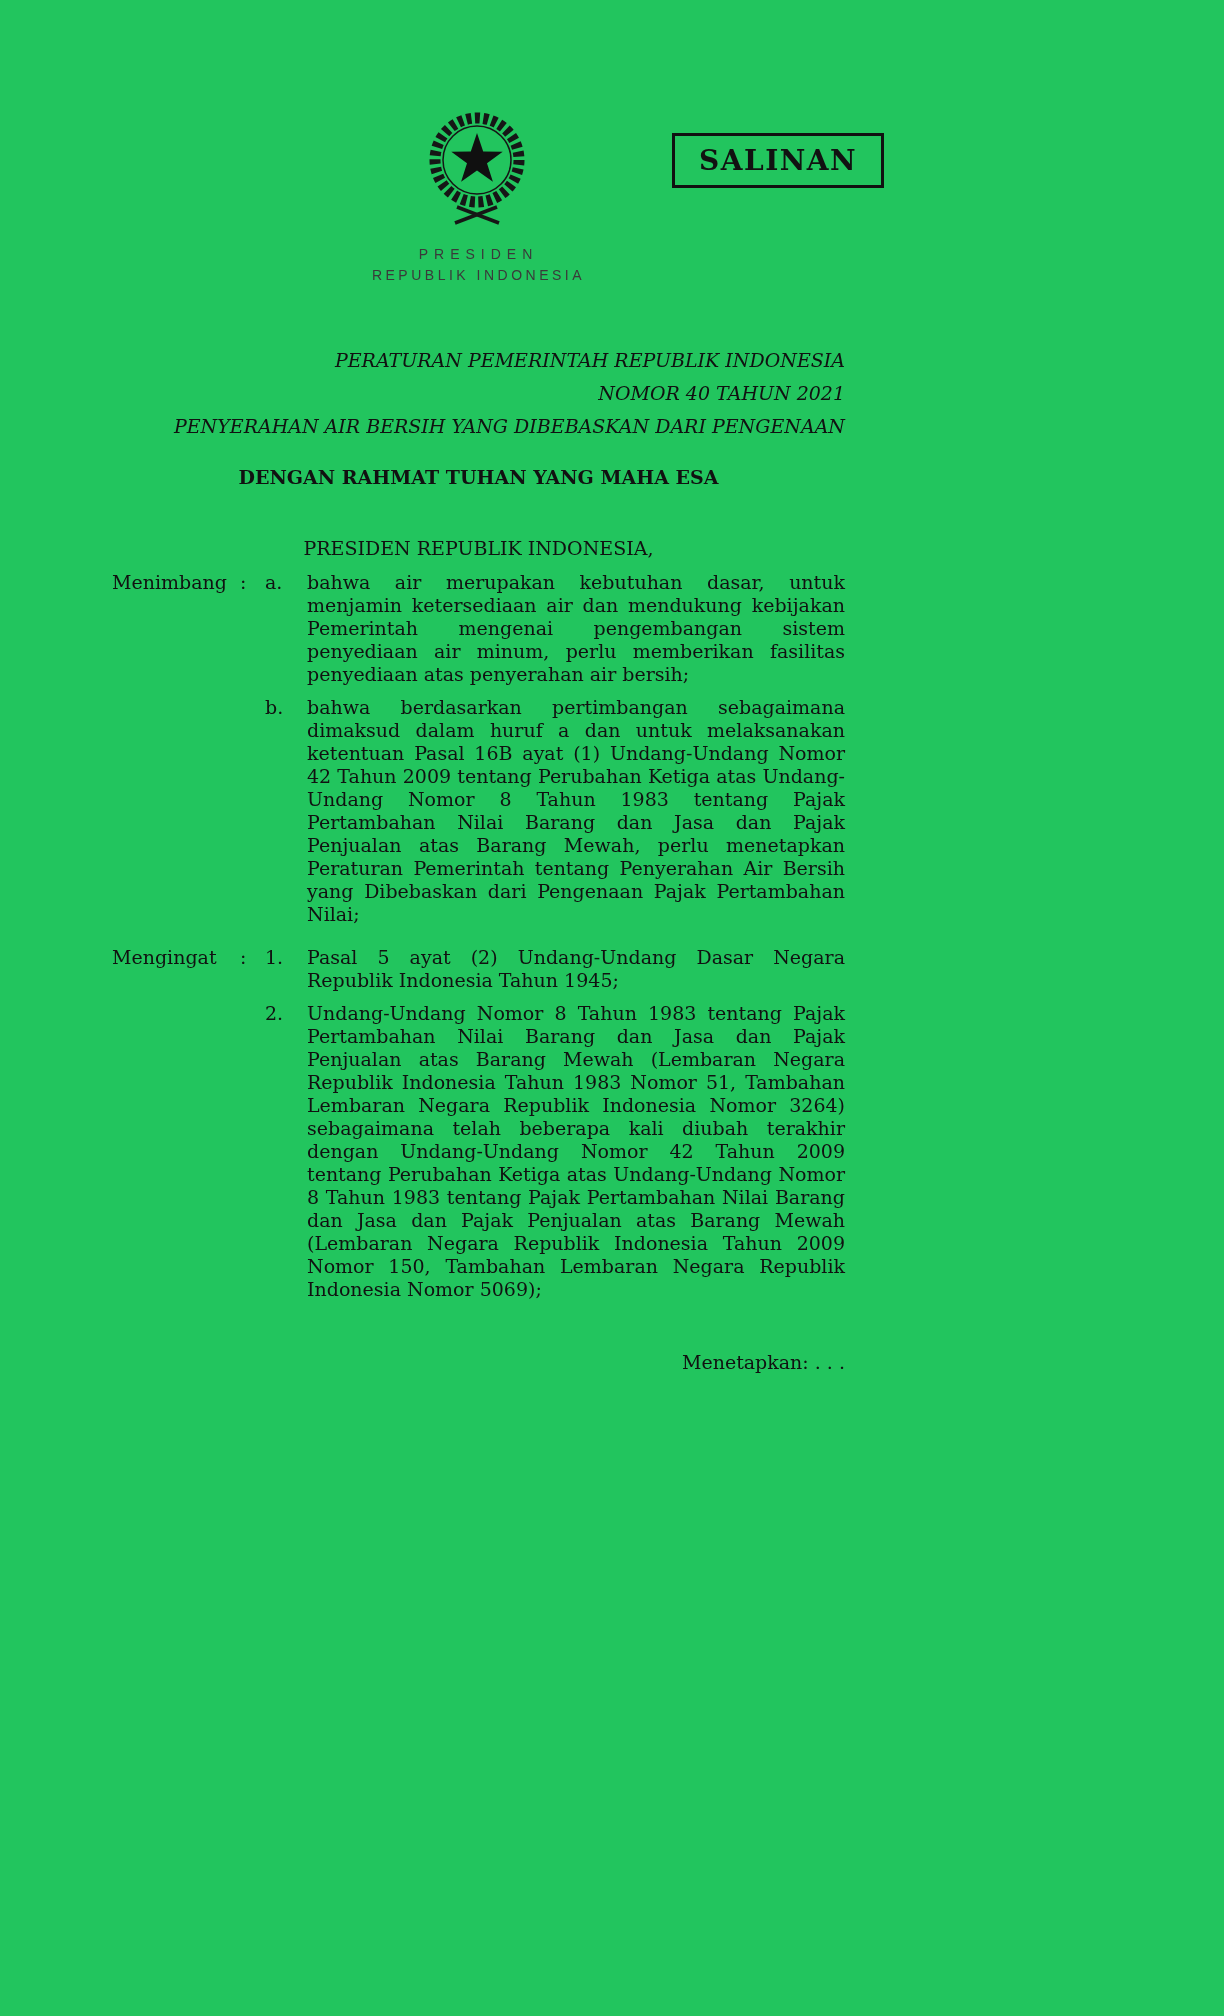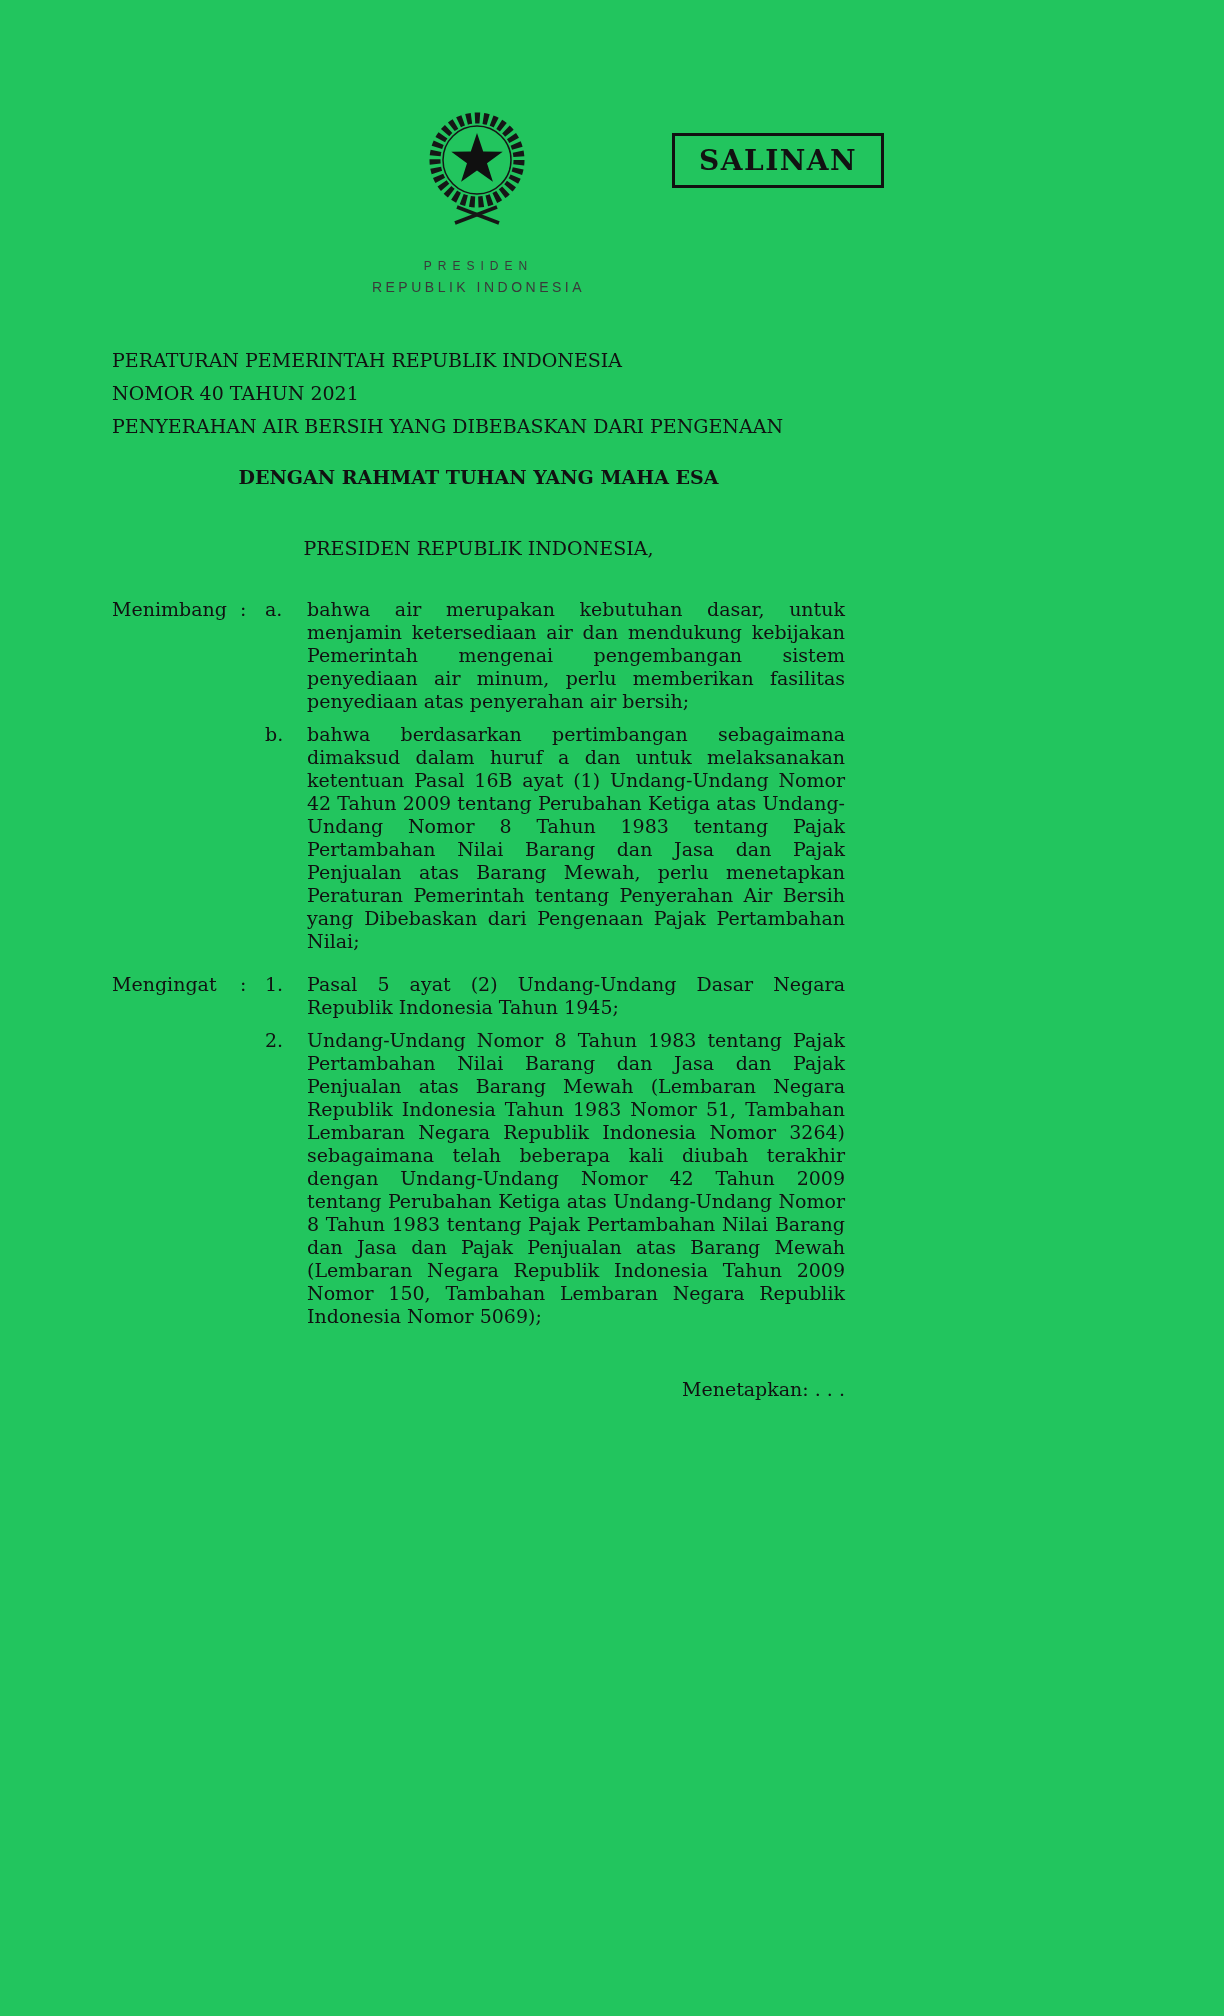--- a/index.html
+++ b/index.html
@@ -36,54 +36,54 @@
   
   .letterhead {
     position: absolute;
     left: 112px;
     top: 244px;
     width: 733px;
     text-align: center;
     font-family: "Liberation Sans", sans-serif;
     color: #3a3a3a;
   }
-  .letterhead .lh1 { font-size: 12px; letter-spacing: 6px; line-height: 21px; margin-top: 12px; }
+  .letterhead .lh1 { font-size: 14px; letter-spacing: 6px; line-height: 21px; }
   .letterhead .lh2 { font-size: 14px; letter-spacing: 3.5px; line-height: 21px; }
 
   
   .doc {
     position: absolute;
     left: 112px;
     top: 344px;
     width: 733px;
     font-size: 19px;
   }
 
-  .title-block { text-align: left; }
+  .title-block { text-align: right; font-style: italic; }
   .title-block div { line-height: 33px; }
 
   .invocation {
     margin-top: 18px;
     text-align: center;
     line-height: 33px;
     font-weight: bold;
   }
   .authority {
     margin-top: 38px;
     text-align: center;
     line-height: 33px;
   }
 
   .section {
     display: grid;
     grid-template-columns: 128px 25px 42px 1fr;
     row-gap: 10px;
     line-height: 23px;
   }
-  .section.menimbang { margin-top: 33px; }
+  .section.menimbang { margin-top: 6px; }
   .section.mengingat { margin-top: 20px; }
   .cell-label  { text-align: left; }
   .cell-colon  { text-align: left; }
   .cell-marker { text-align: left; }
   .cell-text   { text-align: justify; }
 
   .catchword {
     margin-top: 50px;
     text-align: right;
     line-height: 23px;

